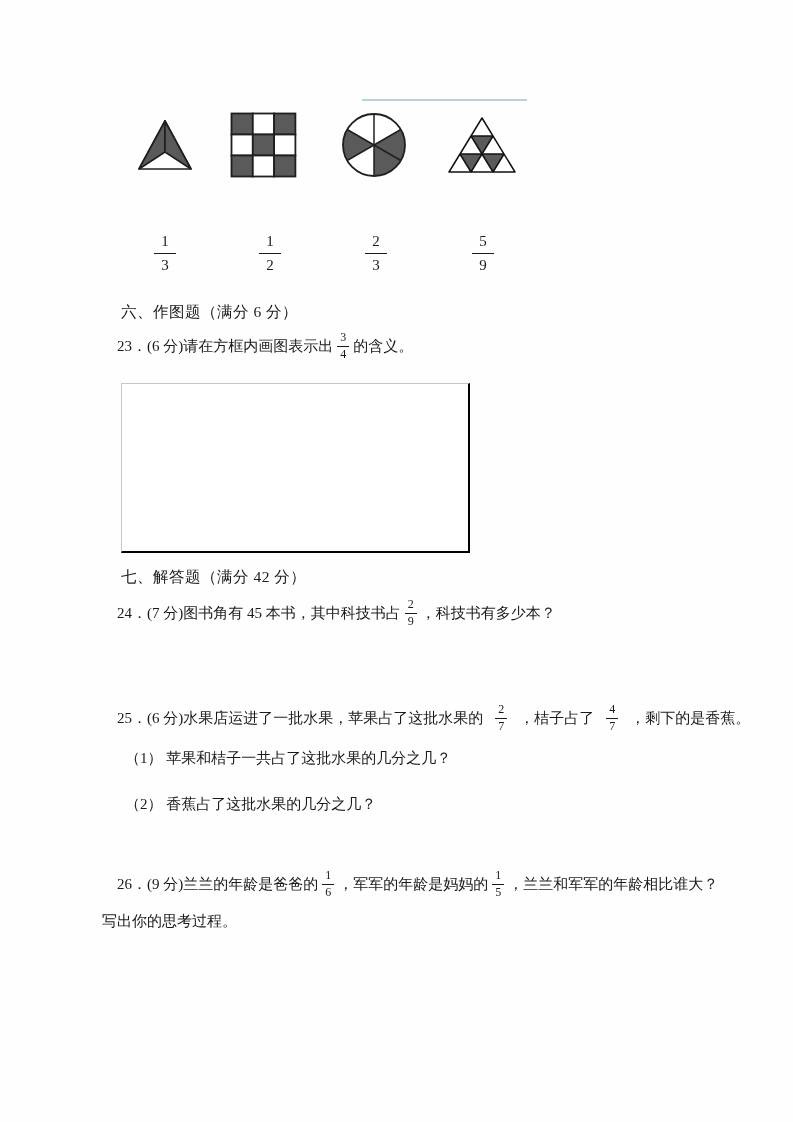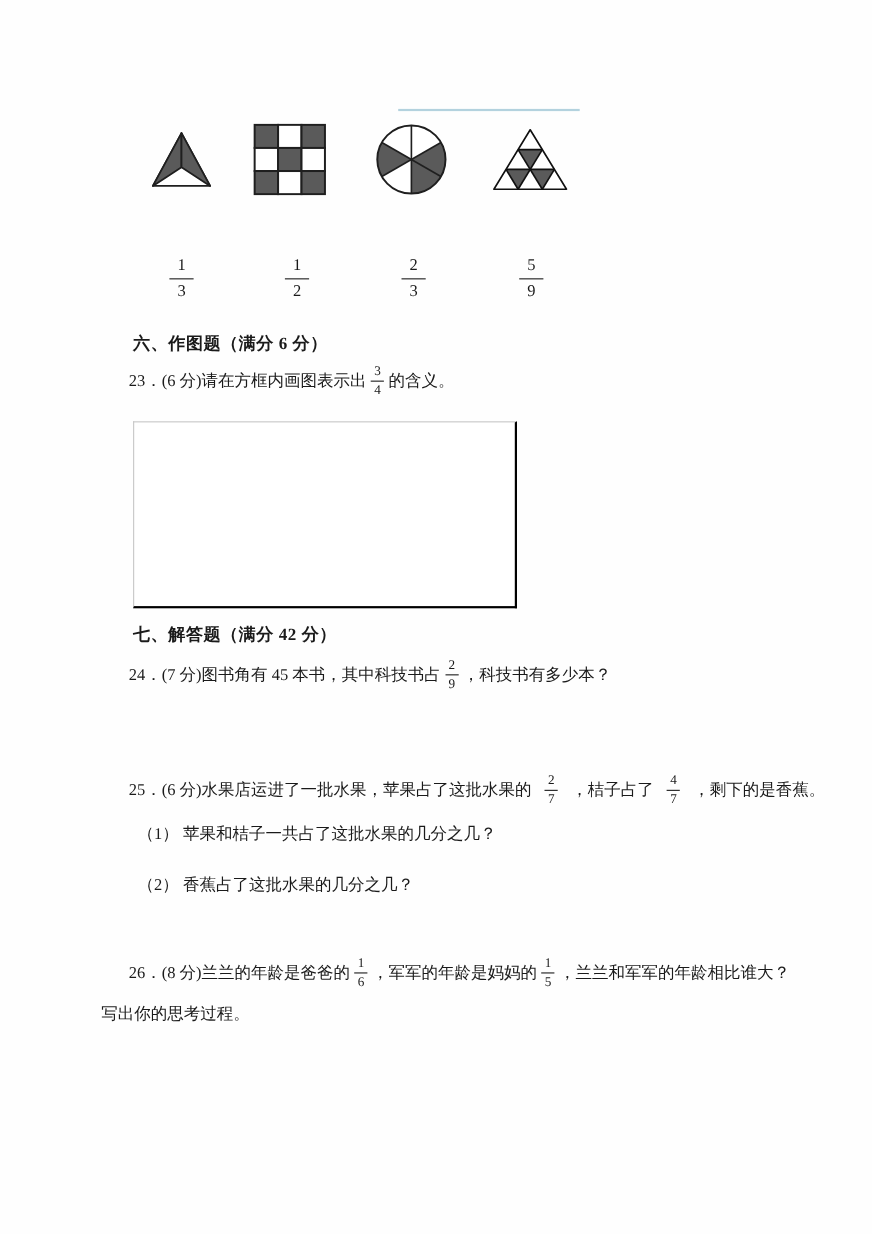--- a/index.html
+++ b/index.html
@@ -10,21 +10,21 @@
   }
   .top-rule{position:absolute;left:362px;top:99px;width:165px;height:2px;background:#b3d2de;}
   .figure{position:absolute;}
   
   .bigfrac{
     position:absolute;top:232px;width:34px;display:flex;flex-direction:column;
     align-items:center;font-size:15px;line-height:1.25;
   }
   .bigfrac .num{border-bottom:1.3px solid #1a1a1a;padding:0 7px 2px;}
   .bigfrac .den{padding-top:2px;}
-  .heading{position:absolute;left:121px;font-weight:bold;font-size:15.5px;letter-spacing:.5px;white-space:pre;}
+  .heading{position:absolute;left:121px;font-weight:normal;font-size:15.5px;letter-spacing:.5px;white-space:pre;}
   .qline{
     position:absolute;left:117px;display:flex;align-items:center;
     font-size:15px;white-space:pre;
   }
   .frac{
     display:inline-flex;flex-direction:column;align-items:center;
     line-height:1.15;margin:0 4px;font-size:12px;
   }
   .frac .num{border-bottom:1px solid #1a1a1a;padding:0 3px 1px;}
   .frac .den{padding-top:1px;}
@@ -143,27 +143,27 @@
     <span class="frac">
       <span class="num">4</span>
       <span class="den">7</span>
     </span>
     <span>，剩下的是香蕉。</span>
   </div>
   <div class="subline" style="top:749px;">（1） 苹果和桔子一共占了这批水果的几分之几？</div>
   <div class="subline" style="top:783px;margin-top:12px;">（2） 香蕉占了这批水果的几分之几？</div>
 
   <div class="qline" style="top:869px;">
-    <span>26．(8 分)兰兰的年龄是爸爸的</span>
+    <span>26．(9 分)兰兰的年龄是爸爸的</span>
     <span class="frac">
       <span class="num">1</span>
       <span class="den">6</span>
     </span>
     <span>，军军的年龄是妈妈的</span>
     <span class="frac">
       <span class="num">1</span>
       <span class="den">5</span>
     </span>
     <span>，兰兰和军军的年龄相比谁大？</span>
   </div>
-  <div class="plainline" style="left:92px;top:912px;">写出你的思考过程。</div>
+  <div class="plainline" style="left:102px;top:912px;">写出你的思考过程。</div>
 
 </div>
 
 </body></html>

